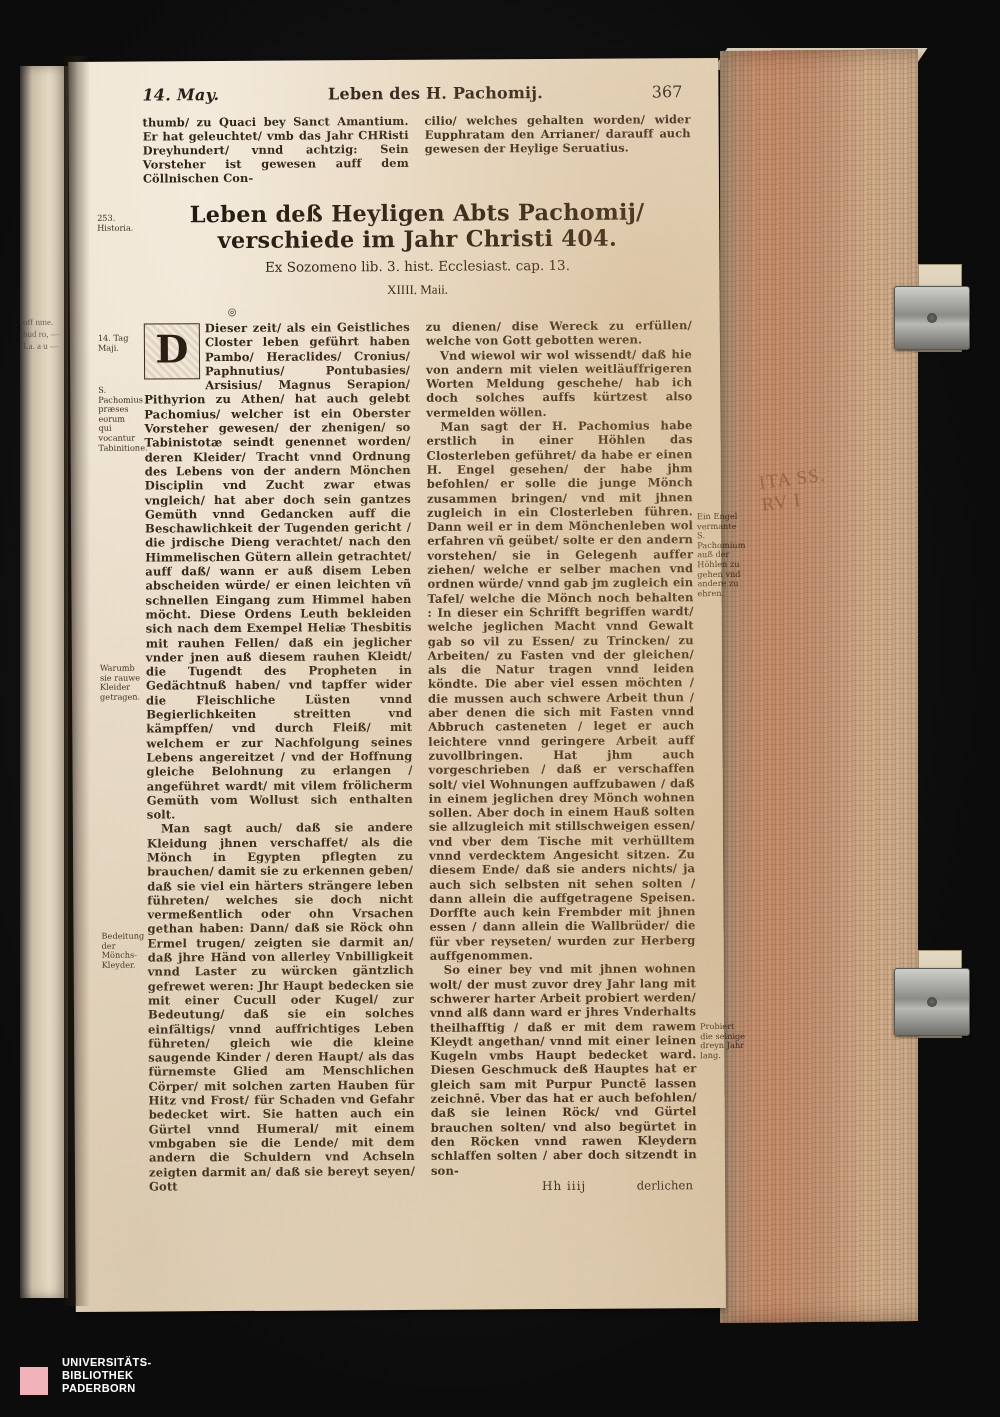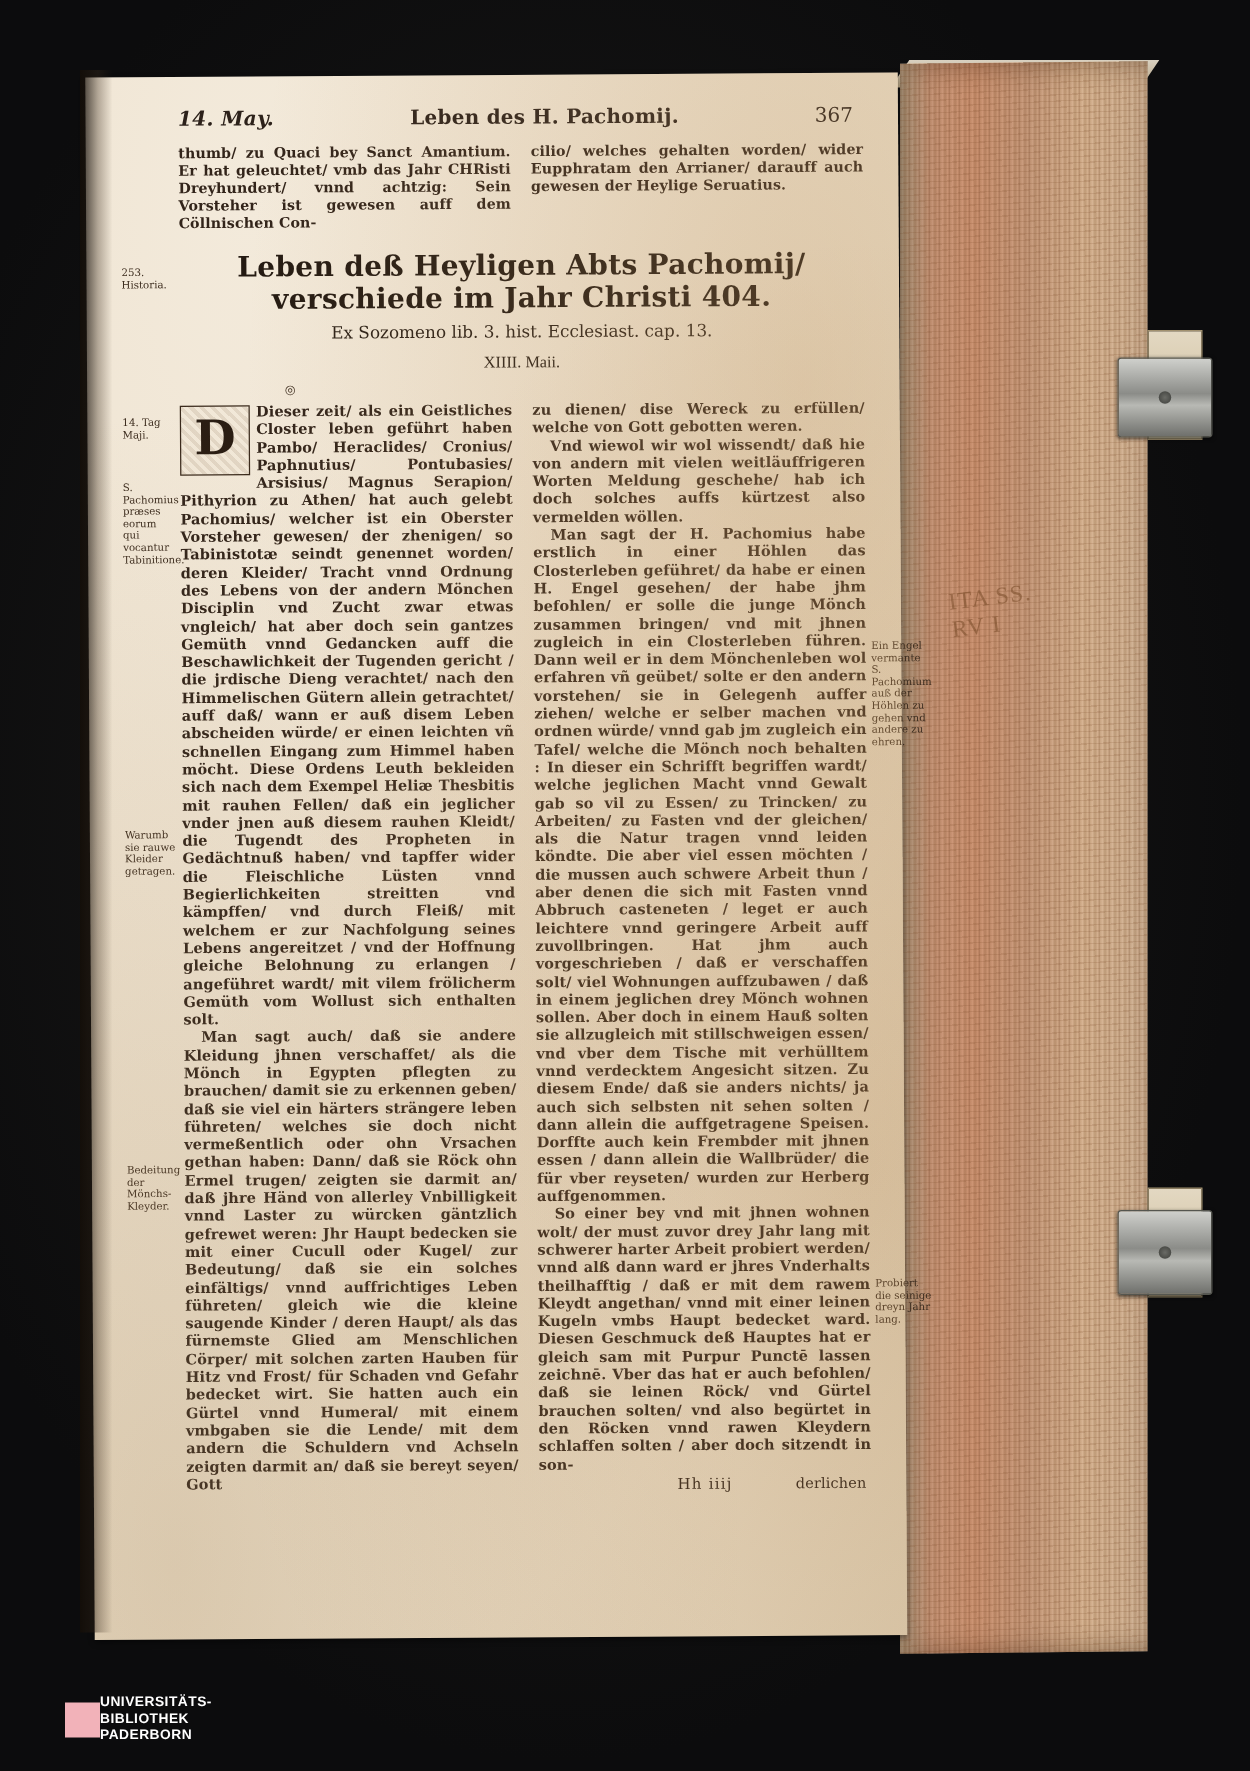--- a/index.html
+++ b/index.html
@@ -261,22 +261,22 @@
     font-size:19px;
     line-height:22px;
     color:rgba(120,74,40,.55);
     transform:rotate(-7deg);
     letter-spacing:1px;
   }
 
   
   .watermark {
     position:absolute;
-    left:52px; bottom:22px;
-    display:flex; align-items:center; gap:0;
+    left:20px; bottom:22px;
+    display:flex; align-items:flex-end; gap:14px;
   }
   .wm-box {
     width:28px; height:28px;
     background:#f2b2b9;
   }
   .wm-text {
     font-family:"Liberation Sans", sans-serif;
     font-size:11px;
     line-height:13px;
     font-weight:700;
@@ -285,20 +285,30 @@
     text-transform:uppercase;
   }
 </style>
 </head>
 <body>
 
 <div class="scan-bg"></div>
 
 <div class="book">
 
+  <div class="left-leaf">
+    <div class="ll-text">off
+nme.
+hud
+ro,
+—
+La.
+a u
+—</div>
+  </div>
 
   <div class="edge-top"></div>
   <div class="edge-block"></div>
 
   <div class="clasp-strap top"></div>
   <div class="clasp top">
       <div class="pin"></div>
     </div>
   <div class="clasp-strap bot"></div>
   <div class="clasp bot">

